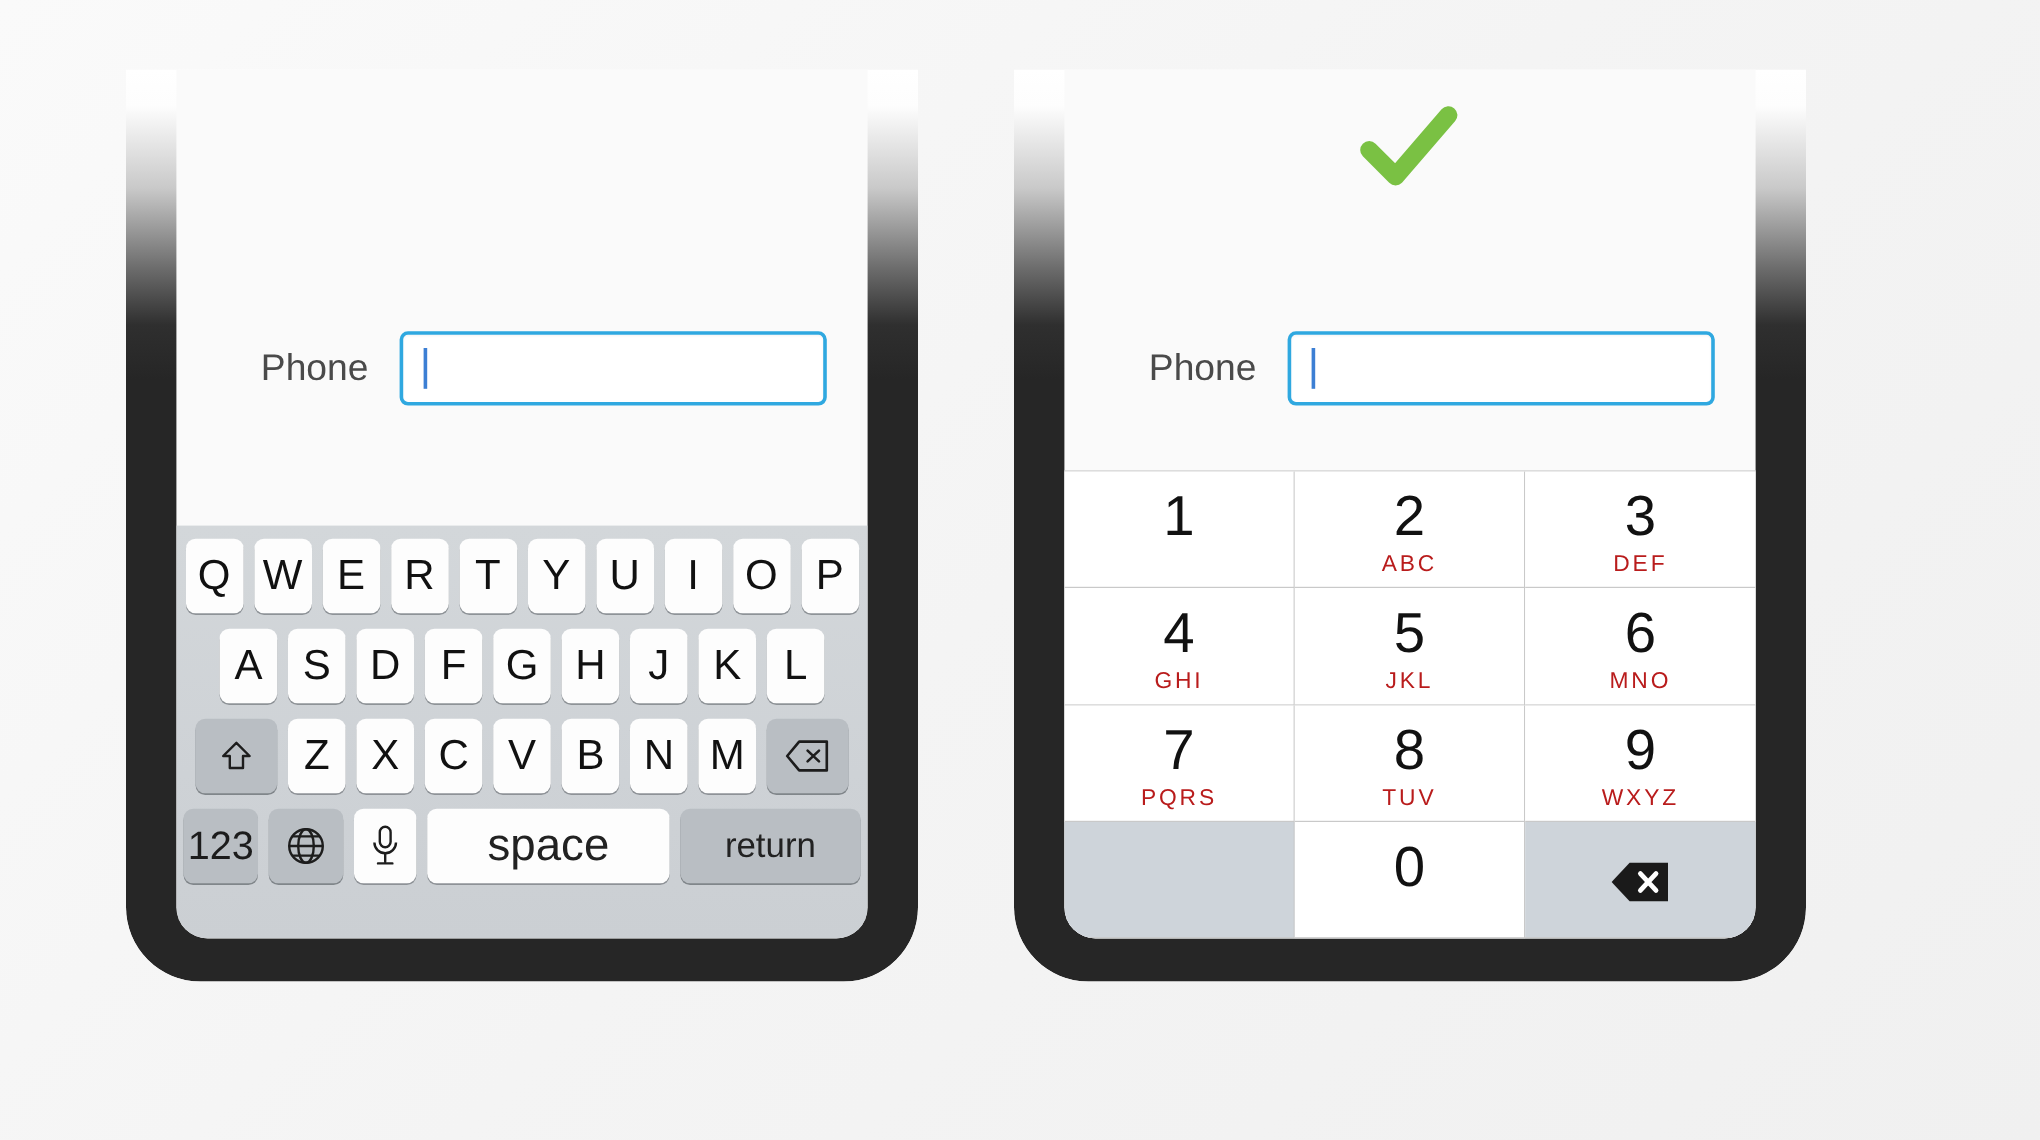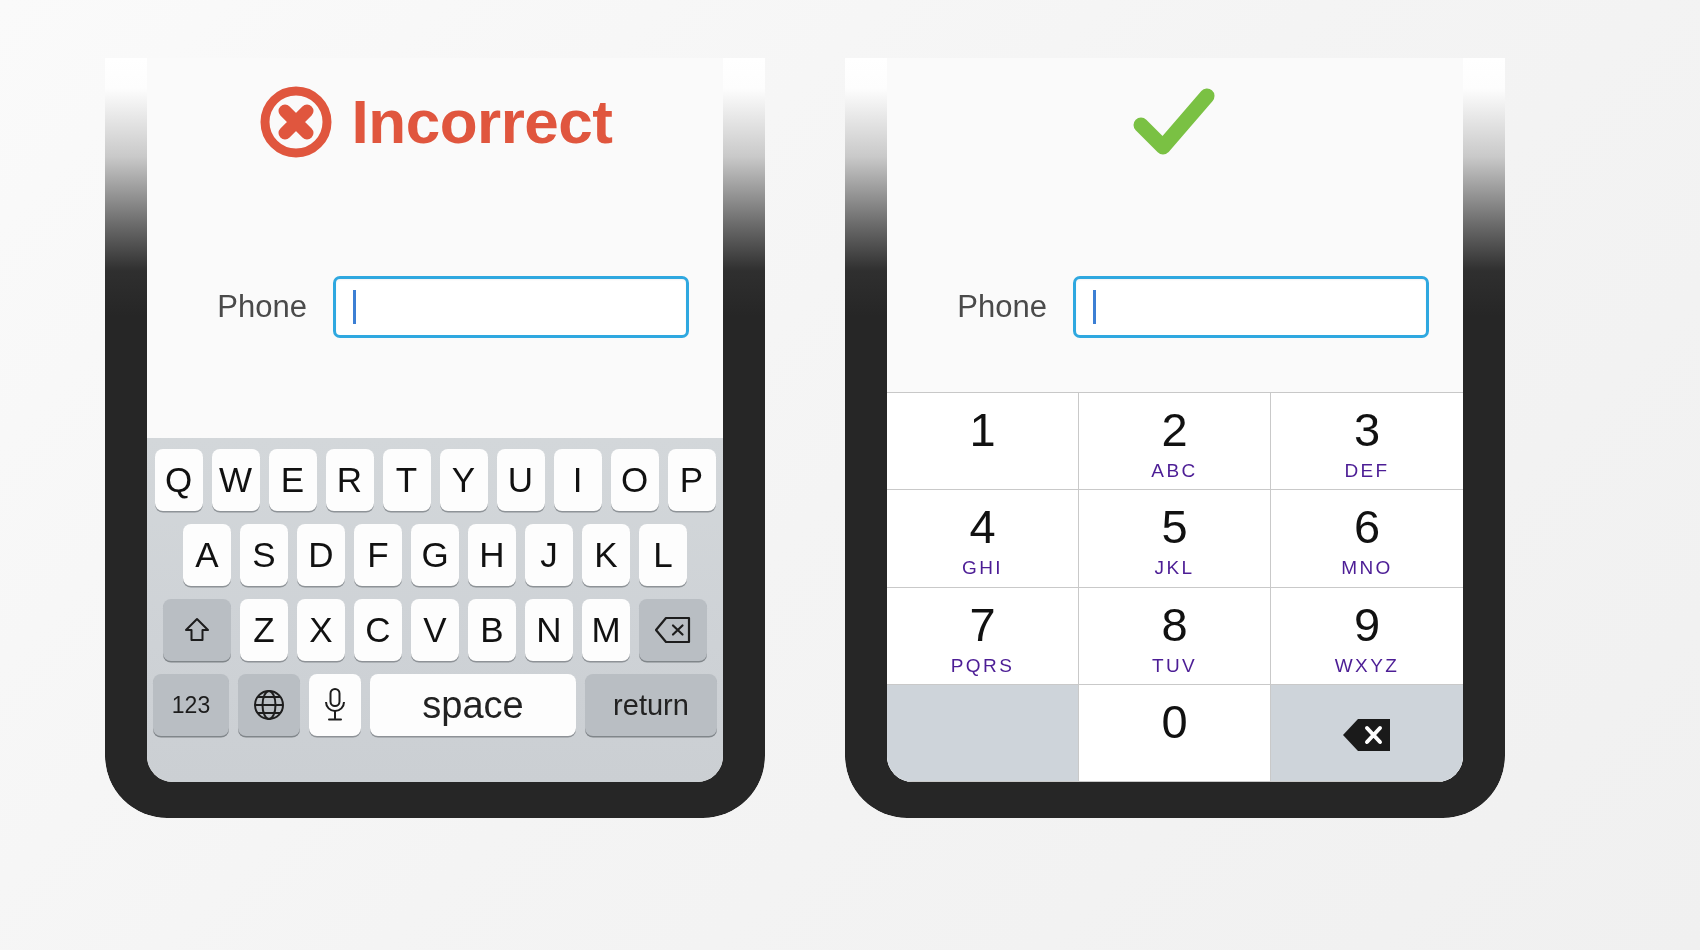--- a/index.html
+++ b/index.html
@@ -160,25 +160,25 @@
     color: #111;
     font-weight: 400;
   }
   .key.wide-letter { width: 48px; }
   .key.fn {
     background: #b9bec3;
     box-shadow: 0 1.5px 0 rgba(120,125,130,0.9);
   }
   .key.shift { width: 68px; }
   .key.del   { width: 68px; }
-  .key.num   { width: 76px; font-size: 23px; color: #1c1c1c; }
+  .key.num   { width: 62px; font-size: 33px; color: #1c1c1c; }
   .key.globe { width: 62px; }
   .key.mic   { width: 52px; }
   .key.space { flex: 1; font-size: 38px; color: #222; }
-  .key.ret   { width: 132px; font-size: 29px; color: #222; }
+  .key.ret   { width: 150px; font-size: 29px; color: #222; }
 
   .row2 { padding: 0 24px; }
   .row3 { padding: 0 0px; }
 
   
   .numpad {
     position: absolute;
     left: 0; right: 0; bottom: 0;
     height: 390px;
     display: grid;
@@ -201,44 +201,37 @@
   .numkey:nth-child(3n) { border-right: none; }
   .numkey.blank, .numkey.del-key { background: #ced4da; }
   .numkey .digit {
     font-size: 47px;
     color: #111;
     line-height: 1;
     font-weight: 400;
   }
   .numkey .letters {
     font-size: 19px;
-    color: #4c1d95;
+    color: #b91c1c;
     letter-spacing: 2.4px;
     margin-top: 7px;
     height: 20px;
   }
   .numkey .letters:empty { height: 20px; }
 </style>
 </head>
 <body>
 
 <div id="page"></div>
 
 <div class="panel" id="panel-incorrect">
   <div class="phone">
     <div class="bezel"></div>
     <div class="screen">
 
-      <div class="status-head">
-        <svg class="icon-cross" width="76" height="76" viewBox="0 0 76 76">
-          <circle cx="38" cy="38" r="31" fill="none" stroke="#e0563e" stroke-width="9"></circle>
-          <path d="M27 27 L49 49 M49 27 L27 49" stroke="#e0563e" stroke-width="13" stroke-linecap="round"></path>
-        </svg>
-        <div class="status-text" style="color:#e0563e">Incorrect</div>
-      </div>
 
       <div class="form-row">
         <div class="field-label">Phone</div>
         <div class="text-input">
           <div class="caret"></div>
         </div>
       </div>
 
       <div class="kbd">
 

